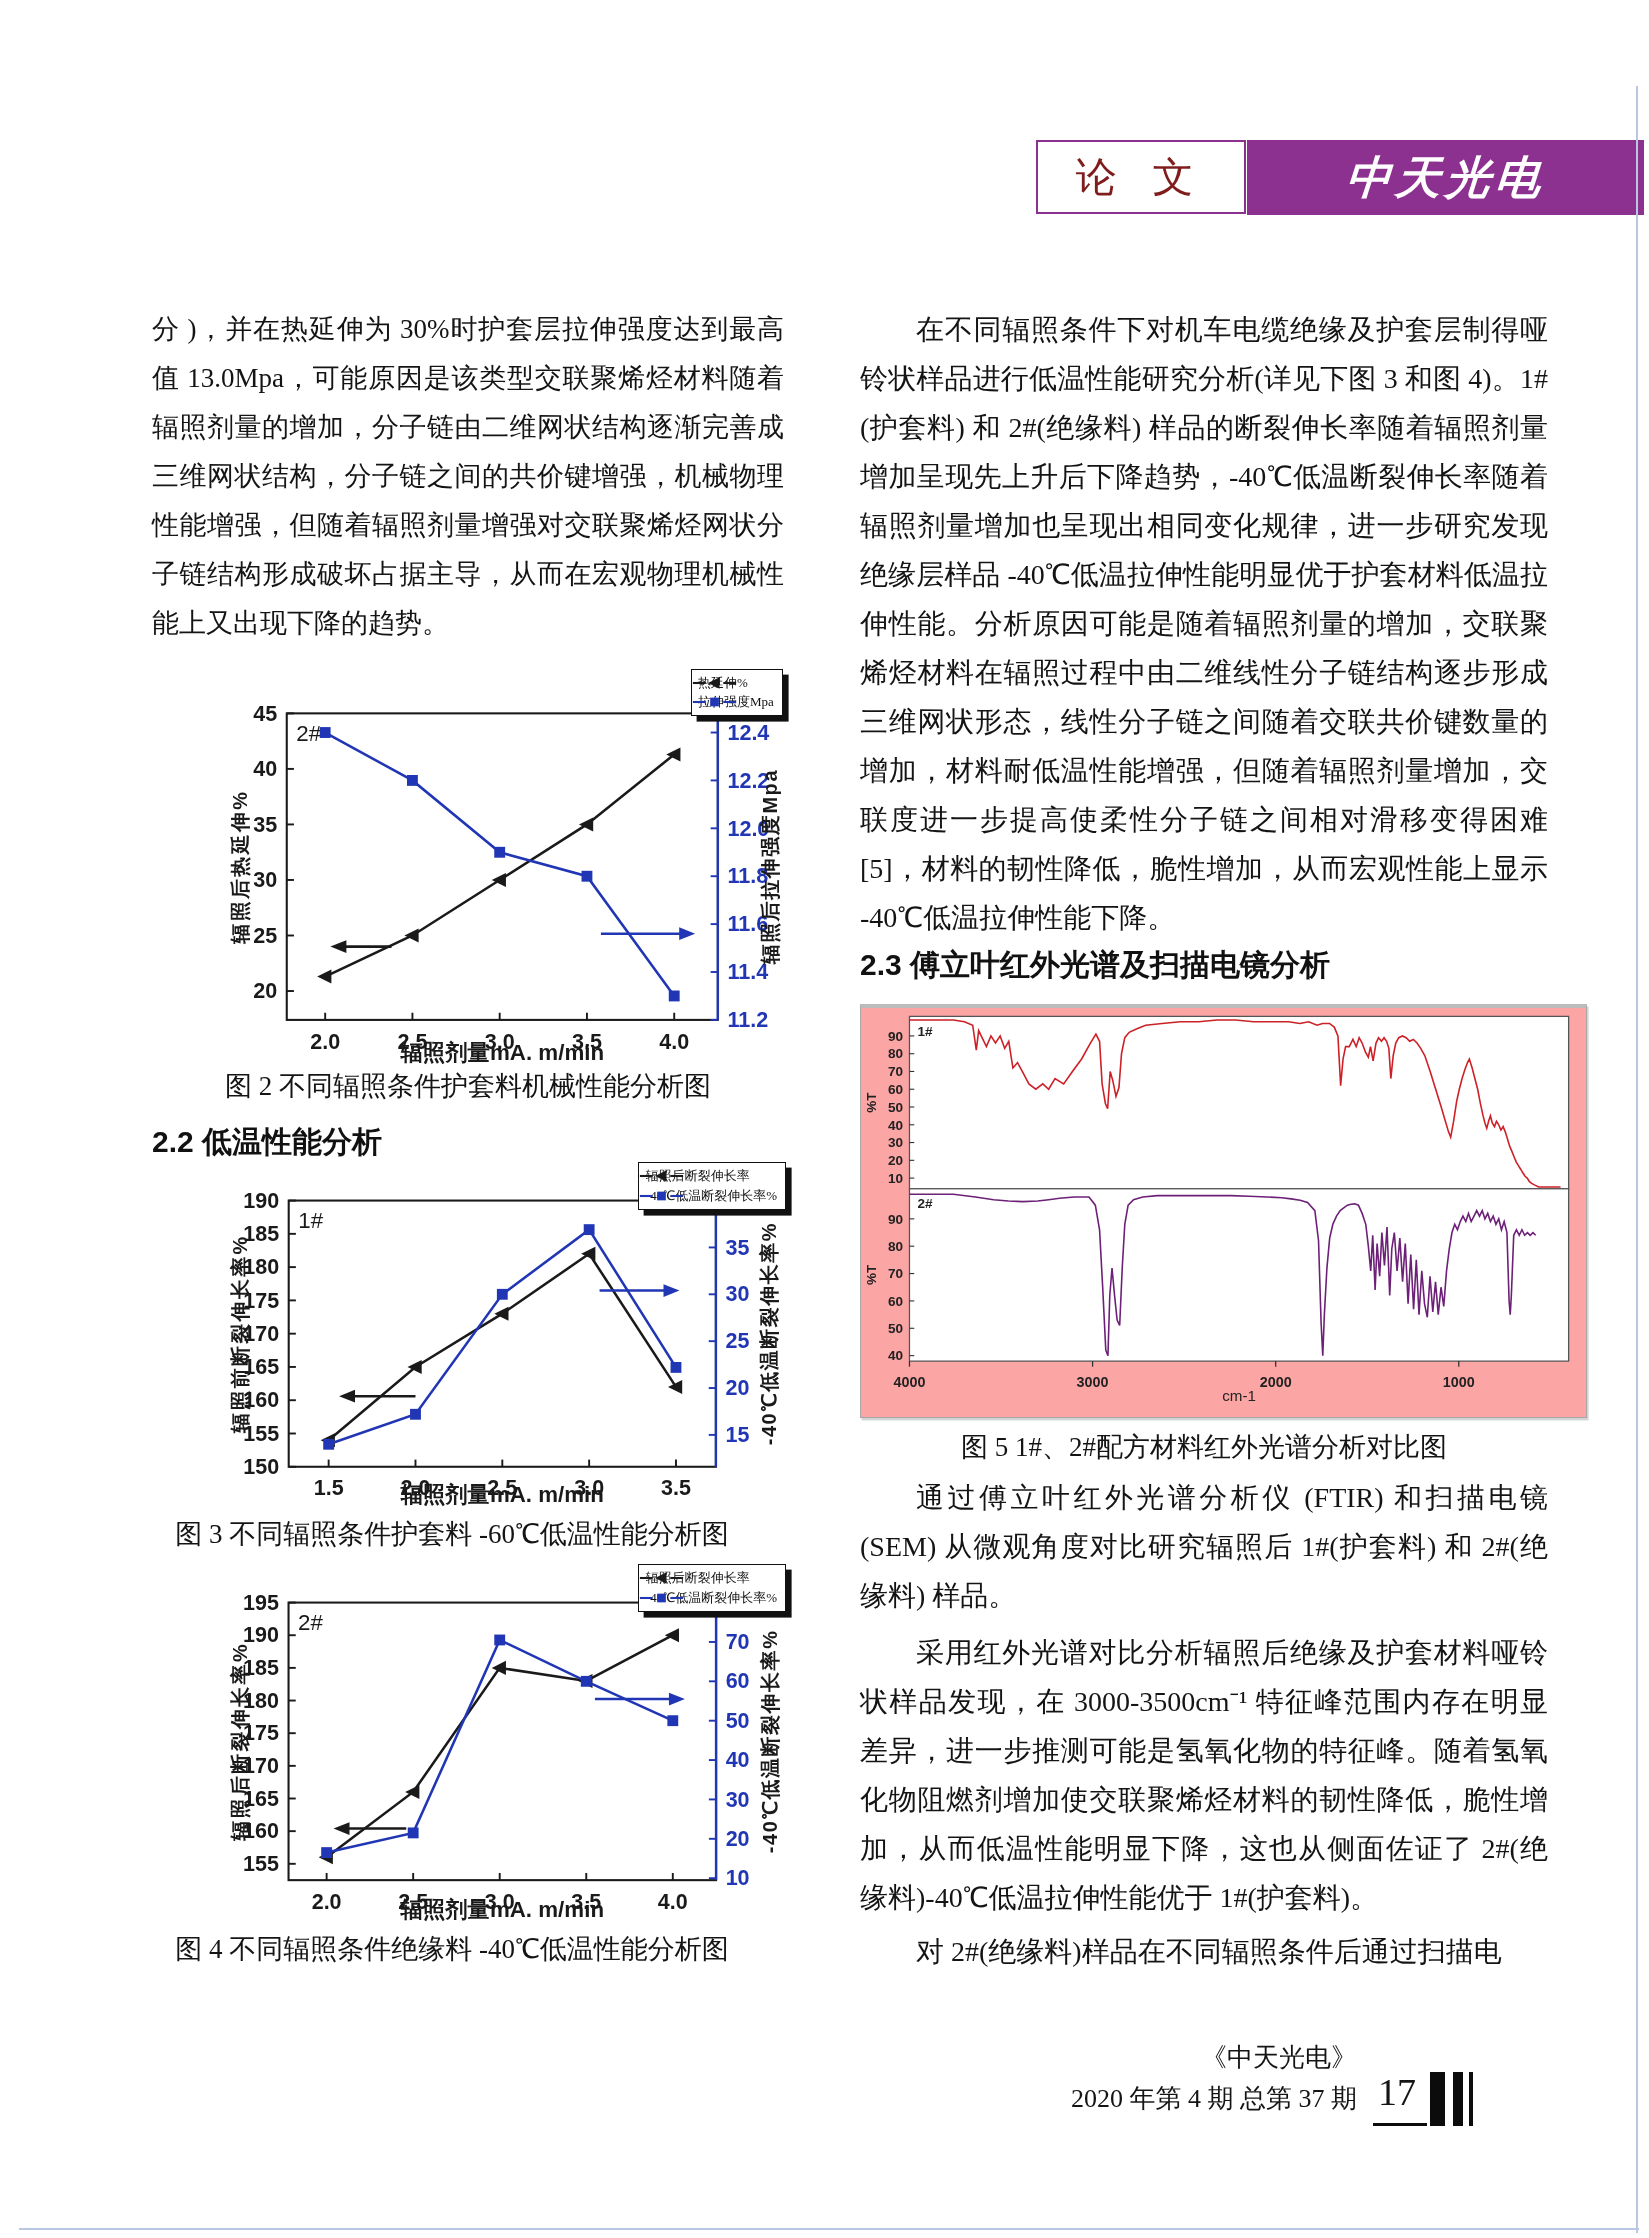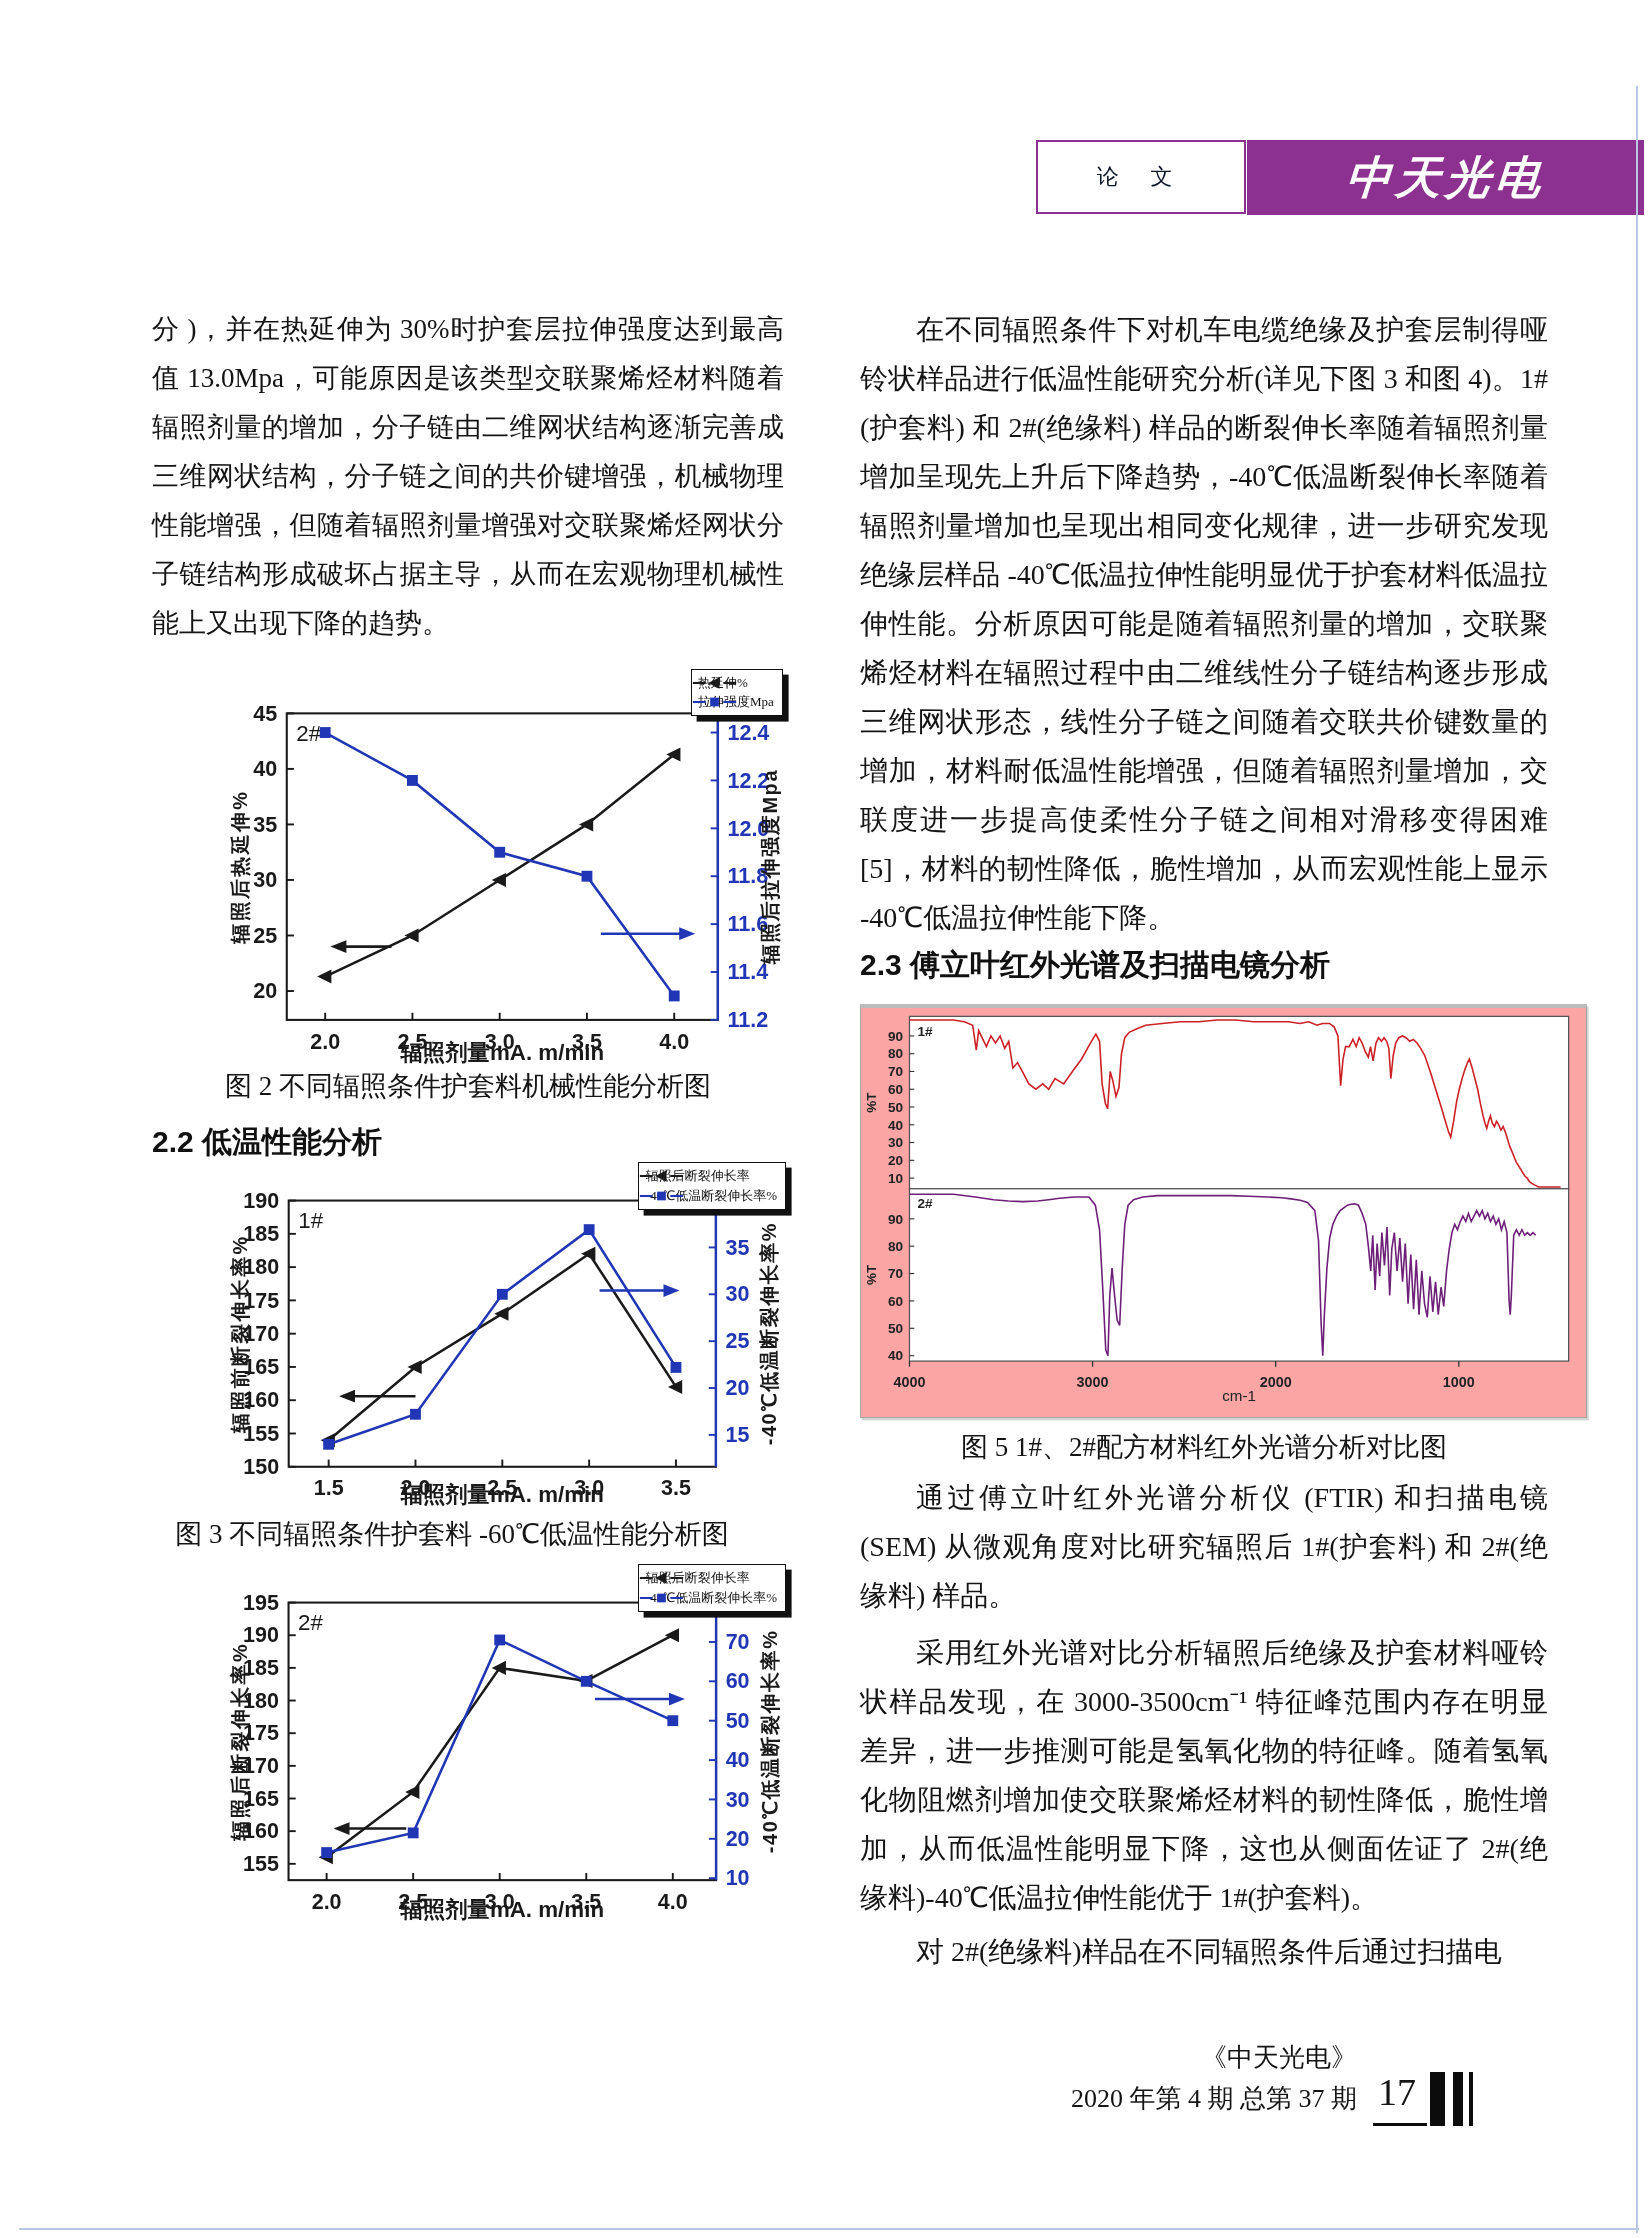--- a/index.html
+++ b/index.html
@@ -2,21 +2,21 @@
 <html style="font-size:12.8px"><head>
 <meta charset="utf-8">
 <style>
   html,body{margin:0;padding:0;background:#ffffff;}
   .page{position:relative;width:1650px;height:2239px;background:#fff;overflow:hidden;
         font-family:"Liberation Serif",serif;color:#111;}
   .abs{position:absolute;}
   
   .hdr-tag{left:1036px;top:140px;width:206px;height:70px;background:#fff;
            border:2.4px solid #8d3190;display:flex;align-items:center;justify-content:center;}
-  .hdr-tag span{color:#0f172a;font-size:22px;letter-spacing:12.8px;font-family:Liberation Sans, sans-serif;}
+  .hdr-tag span{color:#7f1d1d;font-size:41px;letter-spacing:12.8px;font-family:Liberation Serif, serif;}
   .hdr-bar{left:1247px;top:140px;width:397px;height:75px;background:#8d3190;
            display:flex;align-items:center;justify-content:center;}
   .hdr-bar span{color:#fff;font-size:45px;font-weight:bold;font-style:italic;
                 letter-spacing:4.8px;transform:skewX(-4deg);}
   
   .para{font-size:27px;line-height:49px;text-align:justify;color:#141414;}
   .indent{text-indent:2em;}
   .heading{font-family:"Liberation Sans",sans-serif;font-weight:bold;font-size:30px;color:#111;}
   .caption{font-size:27px;color:#141414;text-align:center;}
   
@@ -300,20 +300,21 @@
         <rect x="227.4429149797571" y="293.9659574468085" width="13.600000000000001" height="13.600000000000001" fill="#2136b4"></rect>
         <rect x="335.94493927125507" y="52.0936170212766" width="13.600000000000001" height="13.600000000000001" fill="#2136b4"></rect>
         <rect x="444.446963562753" y="103.92340425531916" width="13.600000000000001" height="13.600000000000001" fill="#2136b4"></rect>
         <rect x="552.9489878542511" y="153.2851063829787" width="13.600000000000001" height="13.600000000000001" fill="#2136b4"></rect>
         <line x1="225.56275303643724" y1="295.31294117647053" x2="148.42105263157896" y2="295.31294117647053" stroke="#1a1a1a" stroke-width="3.2"></line>
         <path d="M 134.42105263157896 295.31294117647053 L 154.42105263157896 287.31294117647053 L 154.42105263157896 303.31294117647053 Z" fill="#1a1a1a"></path>
         <line x1="462.09716599190284" y1="132.93617021276594" x2="560.9392712550607" y2="132.93617021276594" stroke="#2136b4" stroke-width="3.2"></line>
         <path d="M 574.9392712550607 132.93617021276594 L 554.9392712550607 124.93617021276594 L 554.9392712550607 140.93617021276594 Z" fill="#2136b4"></path>
       </svg>
   </div>
+  <div class="abs caption" style="left:120px;top:1931px;width:664px;">图 4 不同辐照条件绝缘料 -40℃低温性能分析图</div>
 
   <div class="abs para indent" style="left:860px;top:305px;width:688px;font-size:28px;">在不同辐照条件下对机车电缆绝缘及护套层制得哑铃状样品进行低温性能研究分析(详见下图 3 和图 4)。1#(护套料) 和 2#(绝缘料) 样品的断裂伸长率随着辐照剂量增加呈现先上升后下降趋势，-40℃低温断裂伸长率随着辐照剂量增加也呈现出相同变化规律，进一步研究发现绝缘层样品 -40℃低温拉伸性能明显优于护套材料低温拉伸性能。分析原因可能是随着辐照剂量的增加，交联聚烯烃材料在辐照过程中由二维线性分子链结构逐步形成三维网状形态，线性分子链之间随着交联共价键数量的增加，材料耐低温性能增强，但随着辐照剂量增加，交联度进一步提高使柔性分子链之间相对滑移变得困难[5]，材料的韧性降低，脆性增加，从而宏观性能上显示 -40℃低温拉伸性能下降。</div>
 
   <div class="abs heading" style="left:860px;top:945px;">2.3 傅立叶红外光谱及扫描电镜分析</div>
 
   <div class="abs fig5-box">
     <svg width="717" height="399" style="display:block;margin:2.4px;" viewBox="0 0 898 500">
         <rect x="58" y="8" width="826" height="216" fill="#ffffff" stroke="#555" stroke-width="1.6"></rect>
         <line x1="58" y1="32.49484536082474" x2="64" y2="32.49484536082474" stroke="#333" stroke-width="1.4"></line>
         <text x="50" y="38.49484536082474" text-anchor="end" font-size="17" font-weight="bold" fill="#222">90</text>

